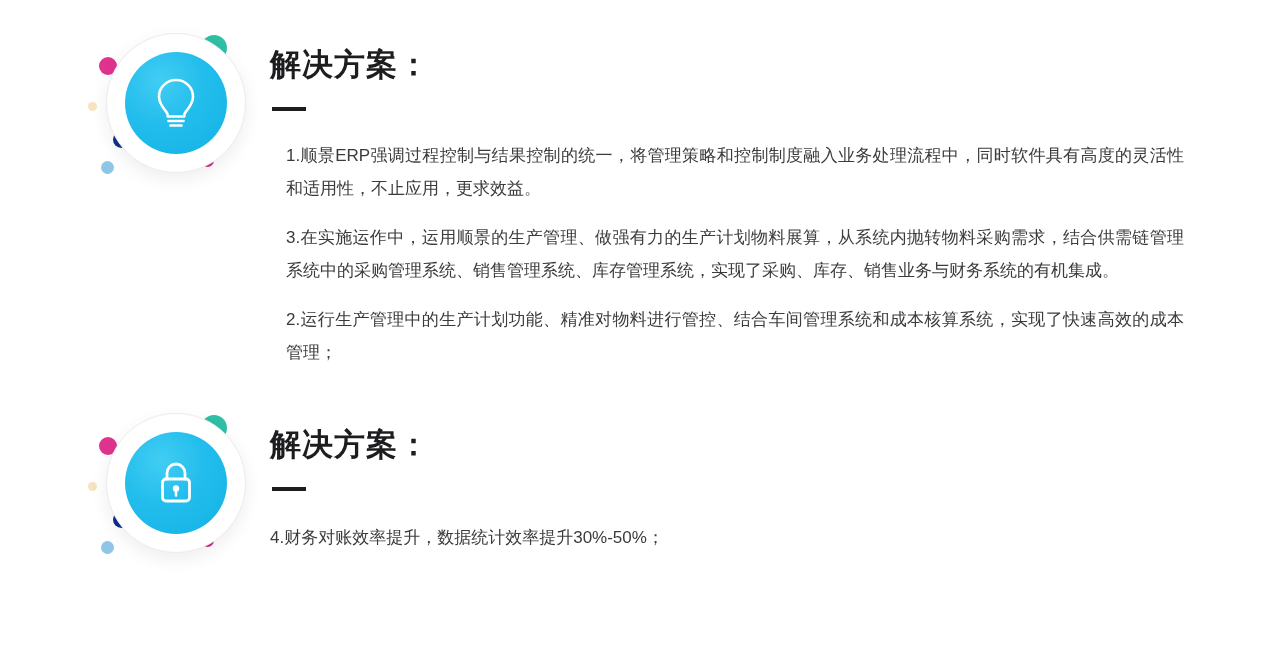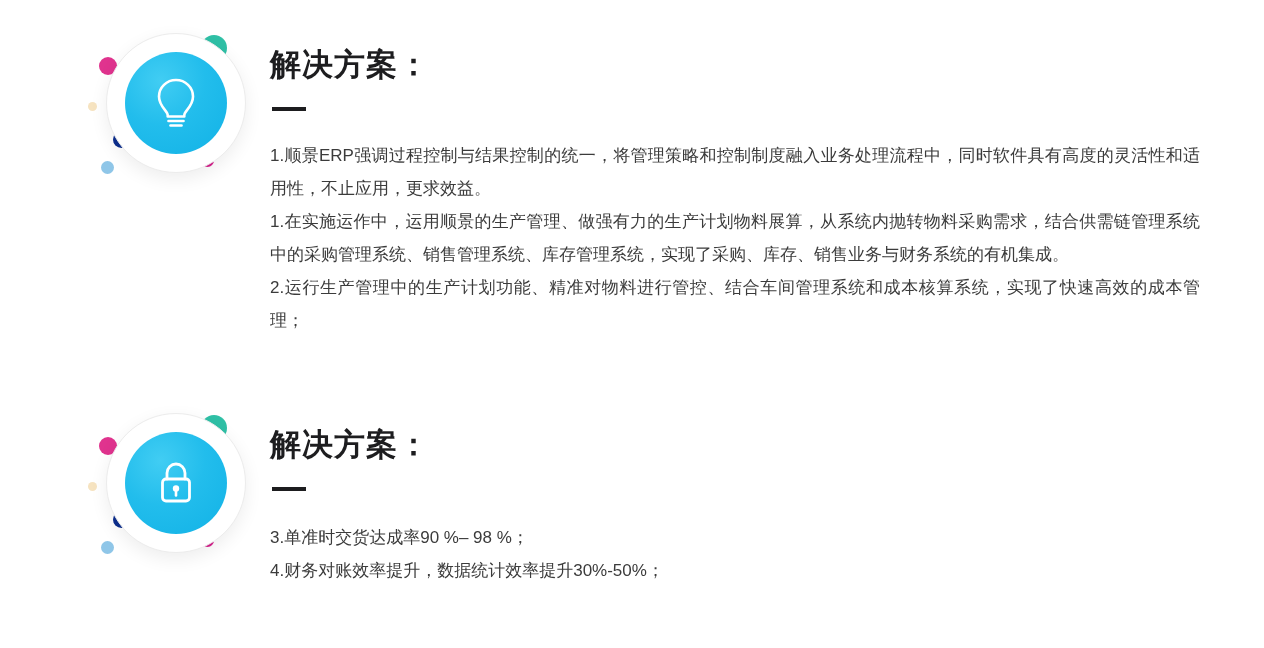--- a/index.html
+++ b/index.html
@@ -98,21 +98,21 @@
     margin: 24px 0 0 2px;
   }
   .body-text {
     margin-top: 28px;
     font-size: 17px;
     line-height: 33px;
     color: #3b3b3b;
     max-width: 930px;
     text-align: justify;
   }
-  .body-text p { margin: 0; }
+  .body-text p { margin: 16px; }
 
   .list-text {
     margin-top: 30px;
     font-size: 17px;
     line-height: 33px;
     color: #3b3b3b;
   }
   .list-text p { margin: 0; }
 </style>
 </head>
@@ -138,21 +138,21 @@
           <line x1="17.5" y1="50.5" x2="28.5" y2="50.5" stroke="#ffffff" stroke-width="2.6" stroke-linecap="round"></line>
         </svg>
       </div>
     </div>
 
     <div class="text-col">
       <div class="heading">解决方案：</div>
       <div class="rule"></div>
       <div class="body-text">
         <p>1.顺景ERP强调过程控制与结果控制的统一，将管理策略和控制制度融入业务处理流程中，同时软件具有高度的灵活性和适用性，不止应用，更求效益。</p>
-        <p>1.在实施运作中，运用顺景的生产管理、做强有力的生产计划物料展算，从系统内抛转物料采购需求，结合供需链管理系统中的采购管理系统、销售管理系统、库存管理系统，实现了采购、库存、销售业务与财务系统的有机集成。</p>
+        <p>3.在实施运作中，运用顺景的生产管理、做强有力的生产计划物料展算，从系统内抛转物料采购需求，结合供需链管理系统中的采购管理系统、销售管理系统、库存管理系统，实现了采购、库存、销售业务与财务系统的有机集成。</p>
         <p>2.运行生产管理中的生产计划功能、精准对物料进行管控、结合车间管理系统和成本核算系统，实现了快速高效的成本管理；</p>
       </div>
     </div>
   </div>
 
   <div class="section section-2">
 
     <div class="icon-cluster">
       <div class="dot d-cream"></div>
       <div class="dot d-pink"></div>
@@ -169,19 +169,18 @@
           <circle cx="22" cy="31.5" r="3.2" fill="#ffffff"></circle>
           <line x1="22" y1="33.5" x2="22" y2="38.5" stroke="#ffffff" stroke-width="2.6" stroke-linecap="round"></line>
         </svg>
       </div>
     </div>
 
     <div class="text-col">
       <div class="heading">解决方案：</div>
       <div class="rule"></div>
       <div class="list-text">
-        <p>3.单准时交货达成率90 %– 98 %；</p>
         <p>4.财务对账效率提升，数据统计效率提升30%-50%；</p>
       </div>
     </div>
   </div>
 
 </div>
 
 </body></html>

